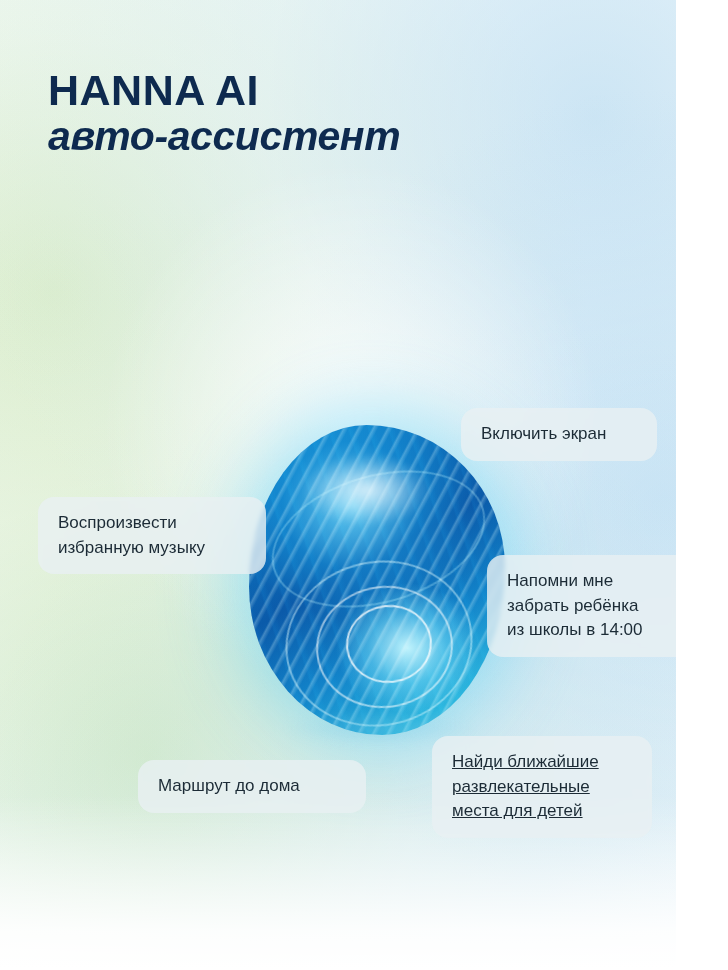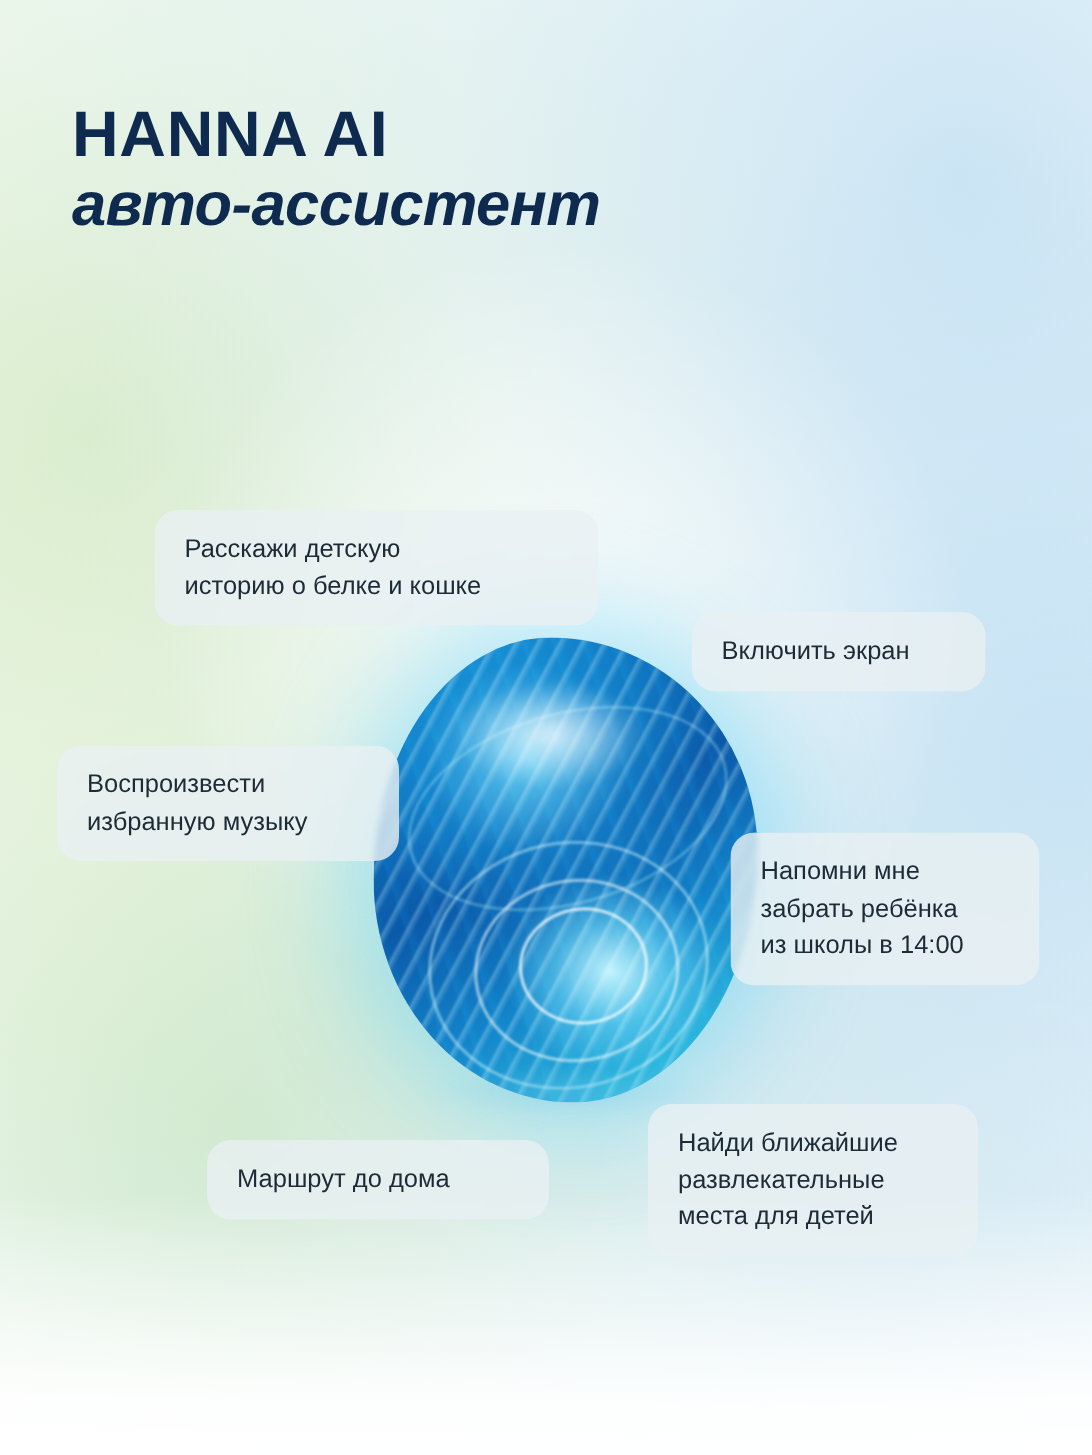--- a/index.html
+++ b/index.html
@@ -9,21 +9,21 @@
   body {
     width: 728px;
     height: 970px;
     font-family: "Liberation Sans", sans-serif;
     background: #ffffff;
     overflow: hidden;
   }
 
   #poster {
     position: relative;
-    width: 728px;
+    width: 676px;
     height: 970px;
     overflow: hidden;
     background: #3b82f6;
   }
 
   
   .bg-layer {
     position: absolute;
     inset: 0;
     pointer-events: none;
@@ -154,21 +154,21 @@
     backdrop-filter: blur(2px);
   }
   .chip span { display: block; white-space: nowrap; }
 
   #chip-story    { left: 103px; top: 340px;  width: 296px; }
   #chip-screen   { left: 461px; top: 408px;  width: 196px; }
   #chip-music    { left: 38px;  top: 497px;  width: 228px; }
   #chip-reminder { left: 487px; top: 555px;  width: 206px; }
   #chip-climate  { left: 62px;  top: 643px;  width: 218px; }
   #chip-route    { left: 138px; top: 760px;  width: 228px; }
-  #chip-places   { left: 432px; top: 736px;  width: 220px; }
+  #chip-places   { left: 432px; top: 736px;  width: 220px; text-decoration: underline; }
 </style>
 </head>
 <body>
 
 <div id="poster">
 
   <div class="bg-layer bg-base"></div>
   <div class="bg-layer bg-green-tl"></div>
   <div class="bg-layer bg-green-bl"></div>
   <div class="bg-layer bg-blue-tr"></div>
@@ -187,24 +187,20 @@
       <div class="orb-swirl"></div>
       <div class="orb-ring r4"></div>
       <div class="orb-ring r1"></div>
       <div class="orb-ring r2"></div>
       <div class="orb-ring r3"></div>
       <div class="orb-hilite"></div>
     </div>
     <div class="orb-shadow"></div>
   </div>
 
-  <div class="chip" id="chip-story">
-    <span>Расскажи детскую</span>
-    <span>историю о белке и кошке</span>
-  </div>
 
   <div class="chip" id="chip-screen">
     <span>Включить экран</span>
   </div>
 
   <div class="chip" id="chip-music">
     <span>Воспроизвести</span>
     <span>избранную музыку</span>
   </div>
 

